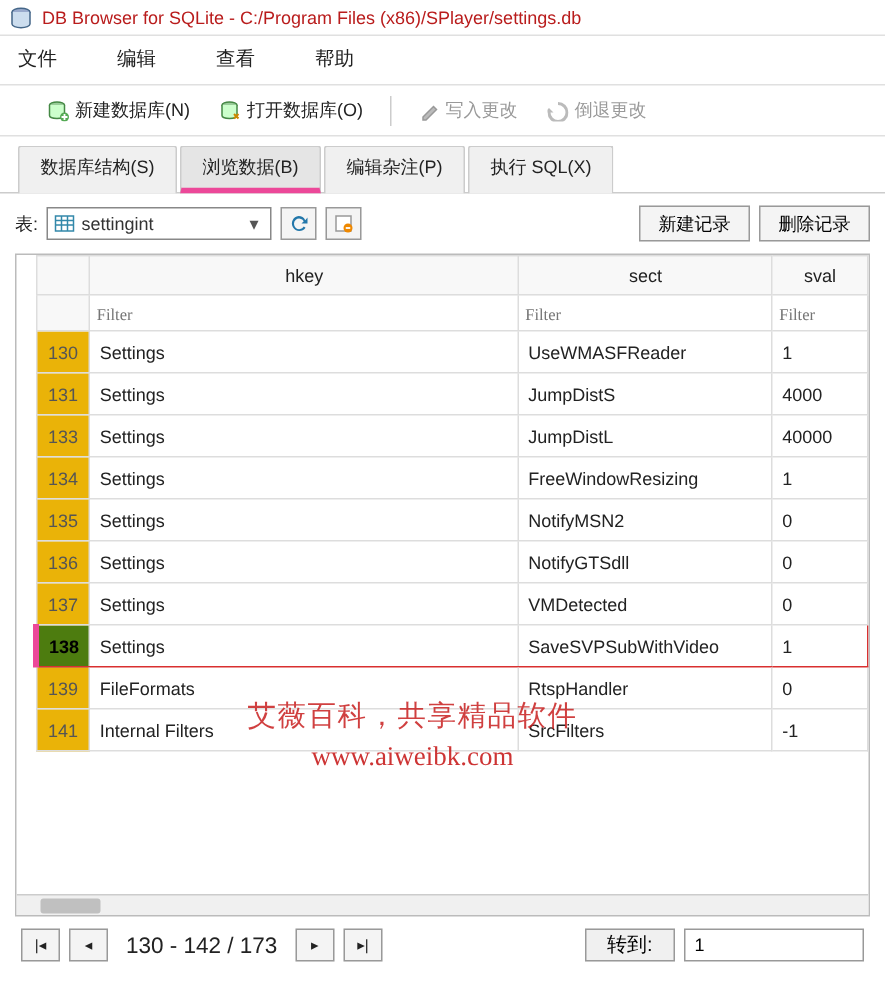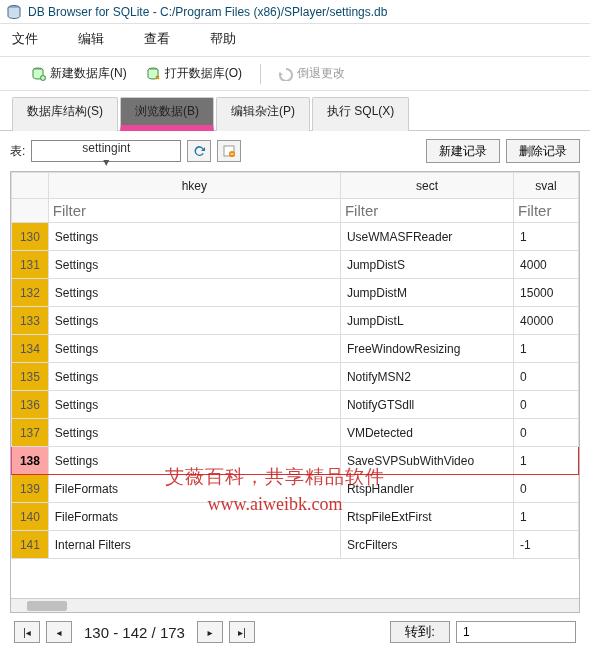--- a/index.html
+++ b/index.html
@@ -1,52 +1,52 @@
 <!DOCTYPE html>
 <html><head>
 <meta charset="utf-8">
 <style>
 * { box-sizing: border-box; margin: 0; padding: 0; }
 body { font-family: "Microsoft YaHei", "SimSun", Arial, sans-serif; font-size: 12px; background: #fff; color: #222; width: 590px; height: 661px; overflow: hidden; position: relative; }
 .titlebar { height: 24px; display: flex; align-items: center; padding: 2px 6px; background: #fff; border-bottom: 1px solid #e0e0e0; }
 .titlebar-icon { width: 16px; height: 16px; margin-right: 6px; }
-.titlebar-text { font-size: 12px; color: #0c4a6e; }
+.titlebar-text { font-size: 12px; color: #b91c1c; }
 .menubar { display: flex; padding: 6px 12px 8px; gap: 40px; font-size: 13px; }
 .menubar-item { cursor: pointer; }
 .toolbar { display: flex; align-items: center; padding: 4px 24px; border-top: 1px solid #e0e0e0; border-bottom: 1px solid #e0e0e0; gap: 4px; }
 .toolbar-btn { display: flex; align-items: center; padding: 4px 8px; cursor: pointer; font-size: 12px; gap: 4px; }
 .toolbar-sep { width: 1px; height: 20px; background: #ccc; margin: 0 6px; }
 .toolbar-icon { width: 14px; height: 14px; display: inline-block; }
 .tabbar { display: flex; padding: 6px 12px 0; gap: 2px; }
 .tab { padding: 5px 14px; border: 1px solid #ccc; border-bottom: none; background: #f0f0f0; font-size: 12px; cursor: pointer; border-radius: 2px 2px 0 0; }
-.tab.active { background: #737373; border-bottom: 6px solid #ec4899; position: relative; z-index: 2; }
+.tab.active { background: #e5e5e5; border-bottom: 4px solid #ec4899; position: relative; z-index: 2; }
 .tab-content { border-top: 1px solid #ccc; margin-top: -1px; padding: 8px 10px; }
 .table-controls { display: flex; align-items: center; gap: 6px; margin-bottom: 8px; }
 .table-label { font-size: 12px; }
-.table-select { display: flex; align-items: center; border: 1px solid #888; background: #fff; height: 22px; padding: 0 4px; width: 150px; position: relative; flex-direction: column; }
+.table-select { display: flex; align-items: center; border: 1px solid #888; background: #fff; height: 22px; padding: 0 4px; width: 150px; position: relative; }
 .table-select-icon { width: 14px; height: 14px; margin-right: 4px; }
 .table-select-text { flex: 1; font-size: 12px; color: #333; }
 .table-select-arrow { width: 14px; text-align: center; color: #555; }
 .icon-btn { width: 24px; height: 22px; border: 1px solid #999; background: #f4f4f4; display: flex; align-items: center; justify-content: center; cursor: pointer; }
 .record-btn { height: 24px; padding: 0 12px; border: 1px solid #999; background: #f4f4f4; font-size: 12px; cursor: pointer; text-align: center; }
 .spacer { flex: 1; }
-.grid-wrap { border: 1px solid #bbb; height: 442px; overflow: hidden; position: relative; }
+.grid-wrap { border: 1px solid #bbb; height: 442px; overflow: hidden; position: relative; padding-left: 11px; }
 .grid { width: 100%; border-collapse: collapse; table-layout: fixed; }
 .grid th, .grid td { border: 1px solid #ddd; padding: 0; font-size: 12px; height: 28px; vertical-align: middle; }
 .grid th { background: #f8f8f8; font-weight: normal; text-align: center; height: 26px; }
 .grid .col-rownum { width: 34px; }
 .grid .col-hkey { width: 270px; }
 .grid .col-sect { width: 160px; }
 .grid .col-sval { width: 60px; }
 .grid .filter-row td { padding: 0 4px; color: #aaa; height: 24px; }
-.grid .filter-row input { border: none; width: 100%; font-size: 15px; color: #999; background: transparent; outline: none; }
+.grid .filter-row input { border: none; width: 100%; font-size: 11px; color: #999; background: transparent; outline: none; font-family: Liberation Serif, serif; }
 .grid .data-row td { padding: 0 6px; }
 .grid .data-row .rownum { text-align: center; background: #eab308; color: #555; }
 .grid .data-row.highlight td { border-top: 1px solid #d93030; border-bottom: 1px solid #d93030; }
-.grid .data-row.highlight td:first-child { border-left: 1px solid #ec4899; background: #fca5a5; color: #000; font-weight: bold; }
+.grid .data-row.highlight td:first-child { border-left: 4px solid #ec4899; background: #4d7c0f; color: #000; font-weight: bold; }
 .grid .data-row.highlight td:last-child { border-right: 1px solid #d93030; }
 .grid .corner-cell { background: #f8f8f8; }
 .scrollbar { position: absolute; bottom: 0; left: 0; right: 0; height: 14px; background: #f0f0f0; border-top: 1px solid #ccc; display: flex; align-items: center; }
 .scroll-thumb { width: 40px; height: 10px; background: #c0c0c0; margin-left: 16px; border-radius: 2px; }
 .pager { display: flex; align-items: center; gap: 6px; padding: 8px 4px; }
 .pager-btn { width: 26px; height: 22px; border: 1px solid #999; background: #f4f4f4; display: flex; align-items: center; justify-content: center; cursor: pointer; font-size: 10px; }
 .pager-text { padding: 0 6px; font-size: 15px; }
 .pager-goto { height: 22px; padding: 0 14px; border: 1px solid #999; background: #f0f0f0; cursor: pointer; }
 .pager-input { height: 22px; width: 120px; border: 1px solid #999; padding: 0 6px; font-size: 12px; }
 .watermark { position: absolute; left: 165px; top: 464px; pointer-events: none; font-family: "KaiTi","STKaiti",serif; color: rgba(200,30,30,0.85); text-align: center; z-index: 10; }
@@ -84,20 +84,26 @@
   </div>
   <div class="toolbar-btn">
     <svg class="toolbar-icon" viewBox="0 0 14 14">
         <ellipse cx="6" cy="3" rx="5" ry="2" fill="#9c9" stroke="#484"></ellipse>
         <path d="M1 3v7c0 1.1 2.2 2 5 2s5-.9 5-2V3" fill="#cfc" stroke="#484"></path>
         <path d="M9 9l3 3M12 9l-3 3" stroke="#c80" stroke-width="1.4"></path>
       </svg>
     <span>打开数据库(O)</span>
   </div>
   <div class="toolbar-sep"></div>
+  <div class="toolbar-btn gray">
+    <svg class="toolbar-icon" viewBox="0 0 14 14">
+        <path d="M3 11l7-7 2 2-7 7H3v-2z" fill="#bbb" stroke="#999"></path>
+      </svg>
+    <span>写入更改</span>
+  </div>
   <div class="toolbar-btn gray">
     <svg class="toolbar-icon" viewBox="0 0 14 14">
         <path d="M7 3a5 5 0 1 1-5 5h2l-3-3-3 3h2a7 7 0 1 0 7-7z" fill="#bbb"></path>
       </svg>
     <span>倒退更改</span>
   </div>
 </div>
 
 <div class="tabbar">
   <div class="tab">数据库结构(S)</div>
@@ -167,26 +173,20 @@
             <td>UseWMASFReader</td>
             <td>1</td>
           </tr>
           <tr class="data-row">
             <td class="rownum">131</td>
             <td>Settings</td>
             <td>JumpDistS</td>
             <td>4000</td>
           </tr>
           <tr class="data-row">
-            <td class="rownum">132</td>
-            <td>Settings</td>
-            <td>JumpDistM</td>
-            <td>15000</td>
-          </tr>
-          <tr class="data-row">
             <td class="rownum">133</td>
             <td>Settings</td>
             <td>JumpDistL</td>
             <td>40000</td>
           </tr>
           <tr class="data-row">
             <td class="rownum">134</td>
             <td>Settings</td>
             <td>FreeWindowResizing</td>
             <td>1</td>
@@ -213,26 +213,20 @@
             <td class="rownum">138</td>
             <td>Settings</td>
             <td>SaveSVPSubWithVideo</td>
             <td>1</td>
           </tr>
           <tr class="data-row">
             <td class="rownum">139</td>
             <td>FileFormats</td>
             <td>RtspHandler</td>
             <td>0</td>
-          </tr>
-          <tr class="data-row">
-            <td class="rownum">140</td>
-            <td>FileFormats</td>
-            <td>RtspFileExtFirst</td>
-            <td>1</td>
           </tr>
           <tr class="data-row">
             <td class="rownum">141</td>
             <td>Internal Filters</td>
             <td>SrcFilters</td>
             <td>-1</td>
           </tr>
         </tbody>
     </table>
     <div class="scrollbar">

